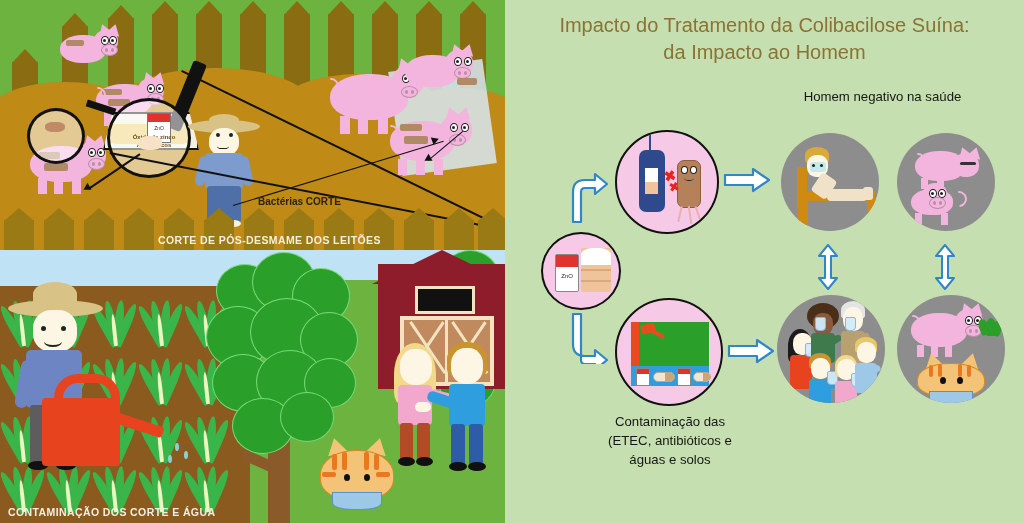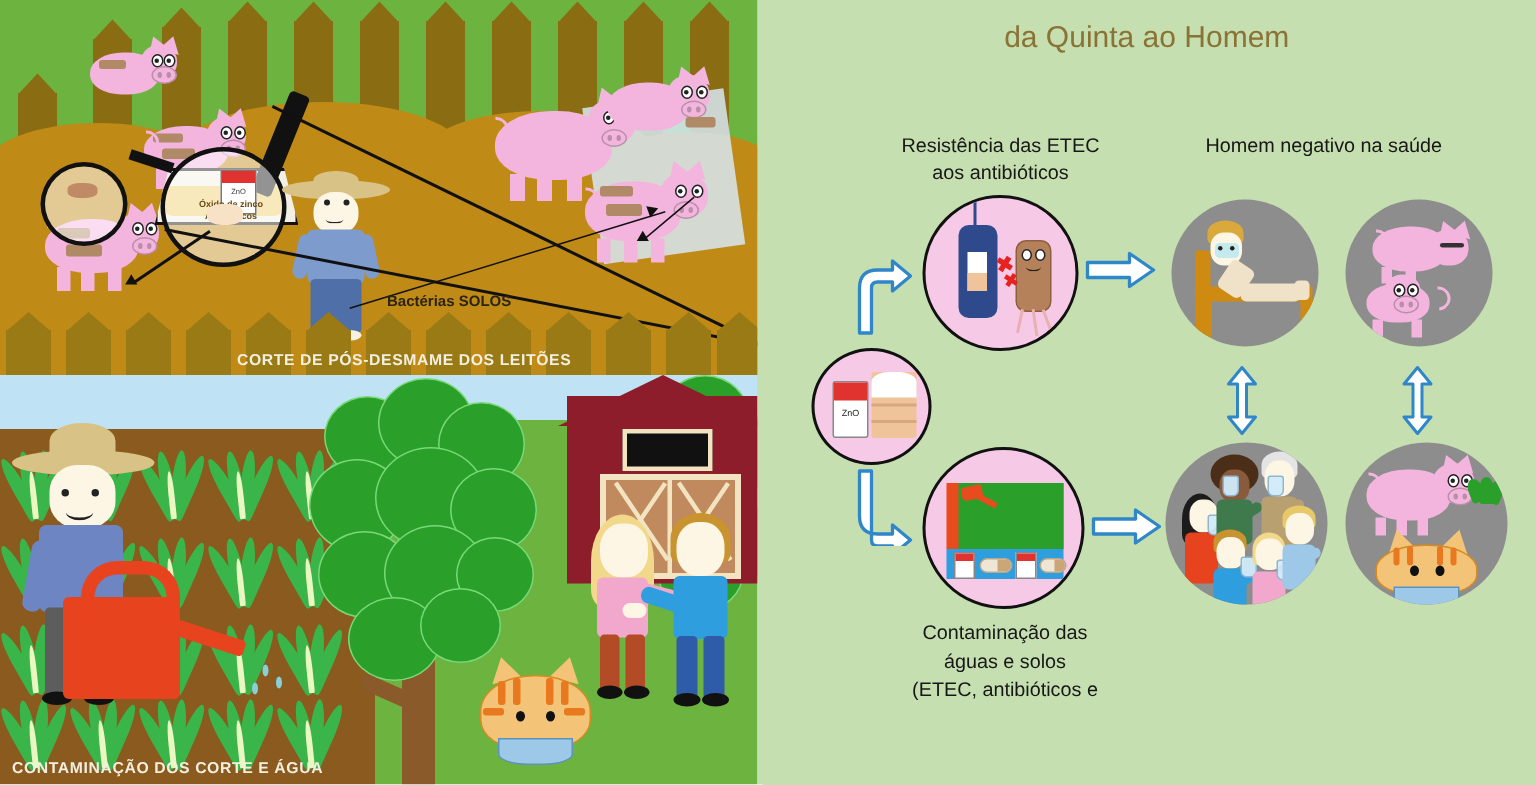--- a/index.html
+++ b/index.html
@@ -327,21 +327,21 @@
     <div class="pline" style="left:88px;top:188px;width:62px;transform:rotate(-34deg);"></div>
     <div class="arrowhead" style="left:83px;top:184px;transform:rotate(150deg);"></div>
     <div class="pline thin" style="left:233px;top:205px;width:220px;transform:rotate(-17deg);"></div>
     <div class="arrowhead" style="left:432px;top:136px;transform:rotate(-20deg);"></div>
     <div class="pline thin" style="left:428px;top:160px;width:45px;transform:rotate(-40deg);"></div>
     <div class="arrowhead" style="left:424px;top:155px;transform:rotate(150deg);"></div>
 
     <div class="pline" style="left:182px;top:70px;width:420px;transform:rotate(26deg);"></div>
     <div class="pline" style="left:110px;top:152px;width:450px;transform:rotate(11deg);"></div>
 
-    <div class="etec-label" style="left:258px;top:196px;">Bactérias SOLOS</div>
+    <div class="etec-label" style="left:258px;top:196px;">Bactérias CORTE</div>
 
     <div class="fence-front">
       <div class="fpick" style="left:4px;"></div>
       <div class="fpick" style="left:44px;"></div>
       <div class="fpick" style="left:84px;"></div>
       <div class="fpick" style="left:124px;"></div>
       <div class="fpick" style="left:164px;"></div>
       <div class="fpick" style="left:204px;"></div>
       <div class="fpick" style="left:244px;"></div>
       <div class="fpick" style="left:284px;"></div>
@@ -602,34 +602,31 @@
       <div class="ceye" style="left:46px;top:36px;"></div>
       <div class="bowl" style="left:14px;top:54px;width:48px;height:16px;"></div>
     </div>
 
     <div class="scene-label" style="left:8px;top:256px;">CONTAMINAÇÃO DOS CORTE E ÁGUA</div>
   </div>
 
   <div id="right">
 
     <div id="title">
-      <div>da Quinta ao Homem</div>
-    </div>
-
-    <div class="sublabel" id="lab-res">
-      <div>Resistência das ETEC</div>
-      <div>aos antibióticos</div>
-    </div>
+      <div>Impacto do Tratamento da Colibacilose Suína:</div>
+      <div>da Impacto ao Homem</div>
+    </div>
+
     <div class="sublabel" id="lab-eff">
       <div>Homem negativo na saúde</div>
     </div>
     <div class="sublabel" id="lab-cont">
       <div>Contaminação das</div>
+      <div>(ETEC, antibióticos e</div>
       <div>águas e solos</div>
-      <div>(ETEC, antibióticos e</div>
     </div>
 
     <div class="circ pink" style="left:36px;top:232px;width:76px;height:74px;">
       <div class="vial" style="left:12px;top:20px;width:22px;height:36px;border-radius:2px;">
         <div class="vc"></div>
         <div style="position:absolute;left:0;top:18px;width:100%;text-align:center;font-size:6px;color:#222;">ZnO</div>
       </div>
       <div style="position:absolute;left:38px;top:14px;width:30px;height:44px;background:#f0c49a;border-radius:2px;">
         <div style="position:absolute;left:0;top:0;width:100%;height:38%;background:#fff;border-radius:40% 40% 0 0;"></div>
         <div style="position:absolute;left:0;top:48%;width:100%;height:2px;background:#d9a87c;"></div>

